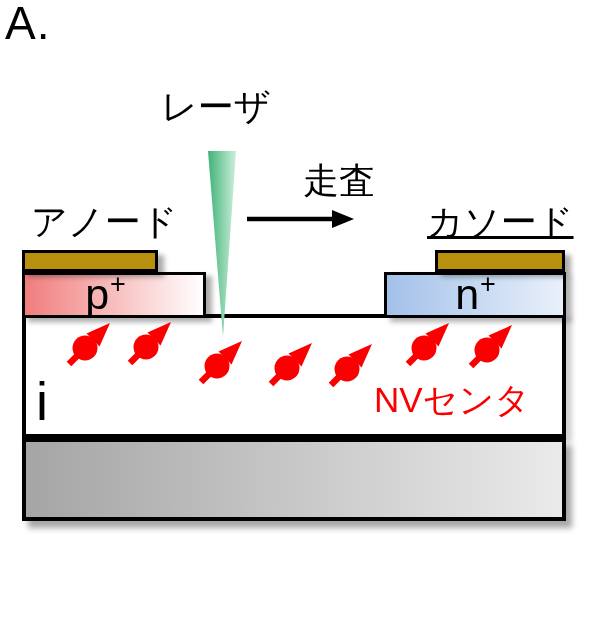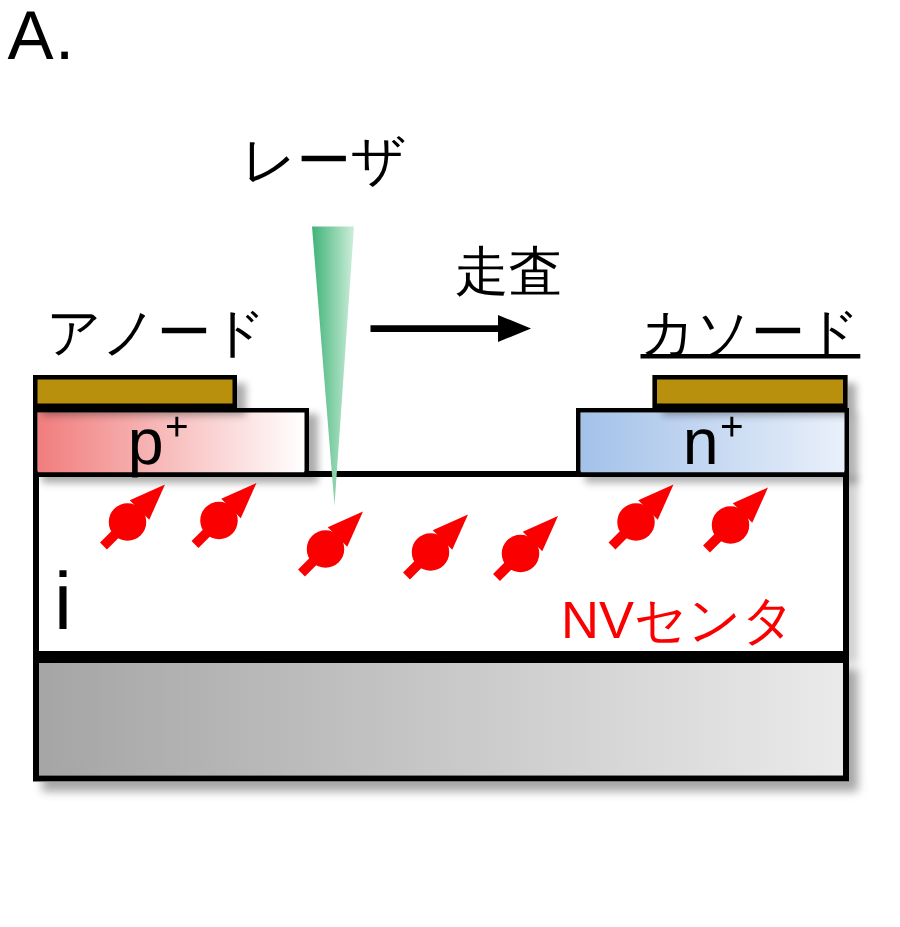--- a/index.html
+++ b/index.html
@@ -46,21 +46,21 @@
     background:#ffffff;border-width:4px;
     box-shadow:6px 4px 5px rgba(0,0,0,0.18);
   }
   .substrate{
     left:22px;top:438px;width:544px;height:83px;
     background:linear-gradient(to right,var(--substrate_gradient-0,#a5a5a5),var(--substrate_gradient-1,#eaeaea));
     border-width:4px;
     box-shadow:6px 7px 6px rgba(0,0,0,0.35);
   }
   .i-label{left:36px;top:372px;font-size:54px;line-height:1.1;}
-  .nv-label{left:374px;top:382px;font-size:35px;line-height:1;color:var(--spin_red,#fa0000);white-space:nowrap;margin-top:14px;}
+  .nv-label{left:374px;top:382px;font-size:35px;line-height:1;color:var(--spin_red,#fa0000);white-space:nowrap;}
 
   .overlay{position:absolute;left:0;top:0;width:600px;height:618px;pointer-events:none;}
   .spin-line{stroke:var(--spin_red,#fa0000);stroke-width:6.5;}
   .spin-head,.spin-circle{fill:var(--spin_red,#fa0000);}
   .scan-arrow-line{stroke:#000;stroke-width:4.5;}
   .scan-arrow-head{fill:#000;}
   #laserGrad stop:first-child{stop-color:var(--laser_gradient-0,#3fb377);}
   #laserGrad stop:last-child{stop-color:var(--laser_gradient-1,#cdeeda);}
 </style>
 </head>

